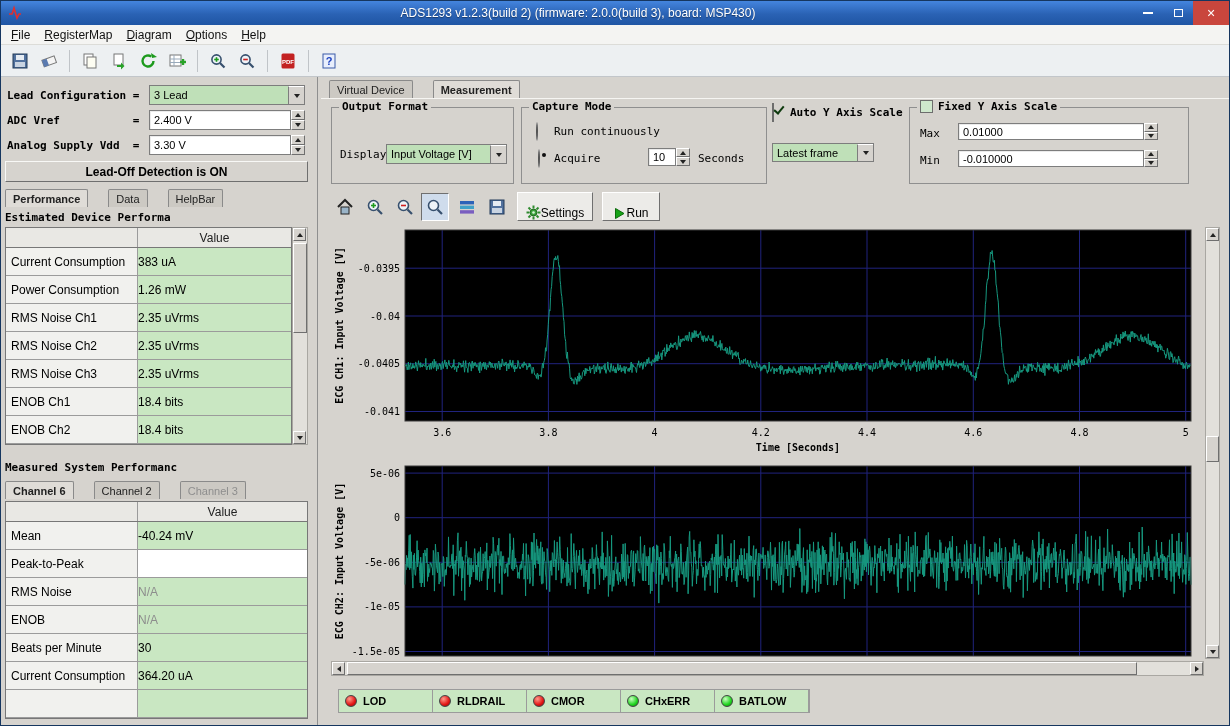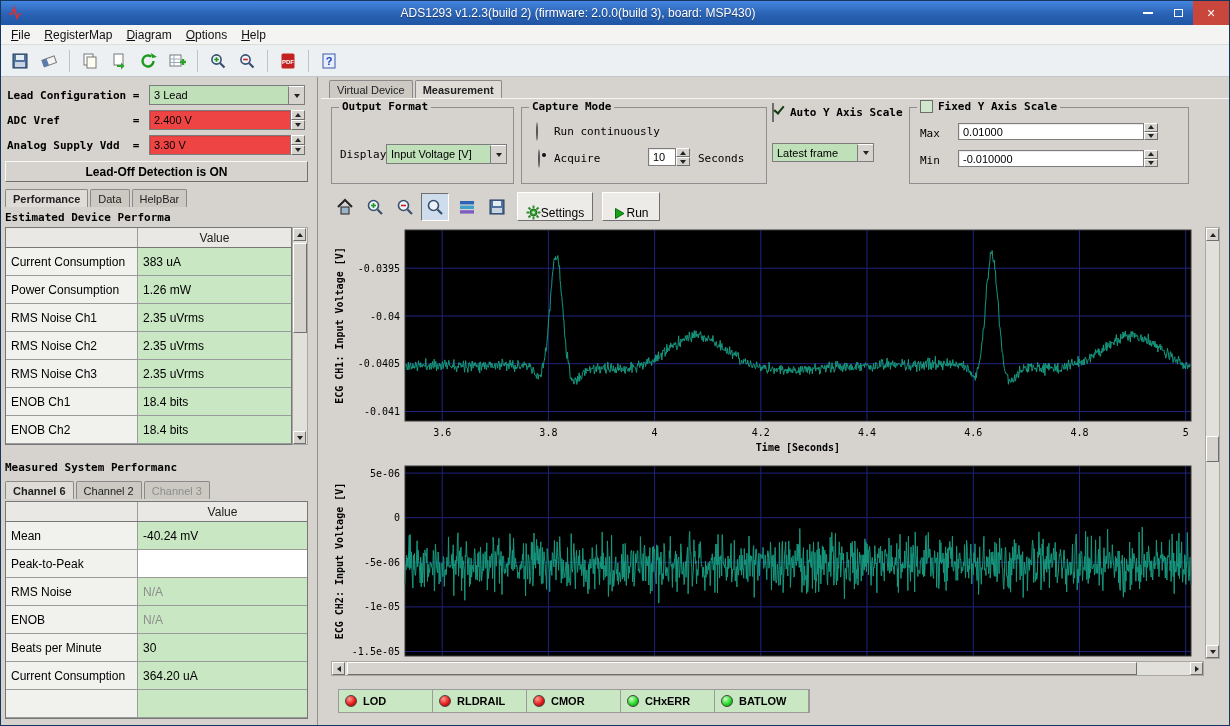--- a/index.html
+++ b/index.html
@@ -26,47 +26,47 @@
   .tool-sep{width:1px;height:22px;background:#c0c4c8;margin:0 4px}
 
   .main{position:absolute;top:76px;left:0;right:0;bottom:0}
   .left-panel{position:absolute;left:0;top:0;width:317px;height:650px;background:#d6d3ce;border-right:1px solid #8f8f8f}
   .right-panel{position:absolute;left:318px;top:0;width:912px;height:650px;background:#d6d3ce}
 
   .mlabel{font:bold 11px "DejaVu Sans Mono",monospace;white-space:pre;color:#000}
   .mtext{font:11px "DejaVu Sans Mono",monospace;white-space:pre;color:#000}
 
   .edit{border:1px solid #7d7d7d;background:#fff;font-size:11px;display:flex;align-items:center;padding-left:4px;box-shadow:inset 1px 1px 0 rgba(0,0,0,.08)}
-  .greenbg{background:#ef4444}
+  .greenbg{background:#ffffff}
   .combo{display:flex;border:1px solid #7d7d7d;background:#bfe0b8}
   .combo .cval{flex:1;display:flex;align-items:center;padding-left:4px;font-size:11px;white-space:nowrap;overflow:hidden}
   .drop-btn{width:16px;background:#d6d3ce;border-left:1px solid #7d7d7d;display:flex;align-items:center;justify-content:center;border-top:1px solid #fff}
   .spinedit{display:flex}
   .spincol{width:14px;display:flex;flex-direction:column}
   .spbtn{flex:1;display:flex;align-items:center;justify-content:center;background:#d6d3ce;border:1px solid;border-color:#fff #6f6f6f #6f6f6f #fff}
   .tri-up{width:0;height:0;border-left:3px solid transparent;border-right:3px solid transparent;border-bottom:4px solid #222}
   .tri-down{width:0;height:0;border-left:3px solid transparent;border-right:3px solid transparent;border-top:4px solid #222}
   .tri-left{width:0;height:0;border-top:3px solid transparent;border-bottom:3px solid transparent;border-right:4px solid #222}
   .tri-right{width:0;height:0;border-top:3px solid transparent;border-bottom:3px solid transparent;border-left:4px solid #222}
 
   .push-btn{background:#d6d3ce;border:1px solid;border-color:#f8f8f6 #6f6f6f #6f6f6f #f8f8f6;display:flex;align-items:center;justify-content:center;font-size:12px}
   .push-btn.bold{font-weight:bold}
 
-  .tabs{display:flex;gap:2px;align-items:flex-end;height:20px}
+  .tabs{display:flex;gap:20px;align-items:flex-end;height:20px}
   .tab{font-size:11px;padding:3px 7px 2px;background:#ccc9c3;border:1px solid #8a8a8a;border-bottom:none;border-radius:2px 2px 0 0;color:#222;white-space:nowrap}
   .tab.active{background:#dfdcd7;font-weight:bold}
   .tab.disabled{color:#8e8e8e}
 
   .ptable{background:#fff;border:1px solid #777;overflow:hidden}
   .thead{display:flex;height:20px;background:#e9e8e4;border-bottom:1px solid #777;font-size:12px}
   .th-name{width:132px;border-right:1px solid #9b9b9b}
   .th-val{flex:1;display:flex;align-items:center;justify-content:center;color:#222}
   .trow{display:flex;height:28px;border-bottom:1px solid #9b9b9b;font-size:12px}
   .tname{width:132px;background:#f1f1ee;border-right:1px solid #9b9b9b;display:flex;align-items:center;padding-left:5px;white-space:nowrap;overflow:hidden}
-  .tval{flex:1;background:#c9e7c2;display:flex;align-items:center;padding-left:5px;white-space:nowrap;overflow:hidden}
+  .tval{flex:1;background:#c9e7c2;display:flex;align-items:center;white-space:nowrap;overflow:hidden}
   .tval.na{color:#8d8d8d}
 
   .sb-v{background:#e2e0db;border:1px solid #a9a7a2;display:flex;flex-direction:column}
   .sb-h{background:#e2e0db;border:1px solid #a9a7a2;display:flex;flex-direction:row}
   .sb-btn{width:13px;height:13px;flex:none;display:flex;align-items:center;justify-content:center;background:#d6d3ce;border:1px solid;border-color:#fff #6f6f6f #6f6f6f #fff}
   .sb-track{flex:1;position:relative}
   .sb-thumb{position:absolute;background:#d6d3ce;border:1px solid;border-color:#fff #6f6f6f #6f6f6f #fff}
 
   .group{position:absolute;border:1px solid #8f8f8f}
   .gtitle{position:absolute;top:-8px;left:7px;background:#d6d3ce;padding:0 3px;display:flex;align-items:center;gap:5px}

